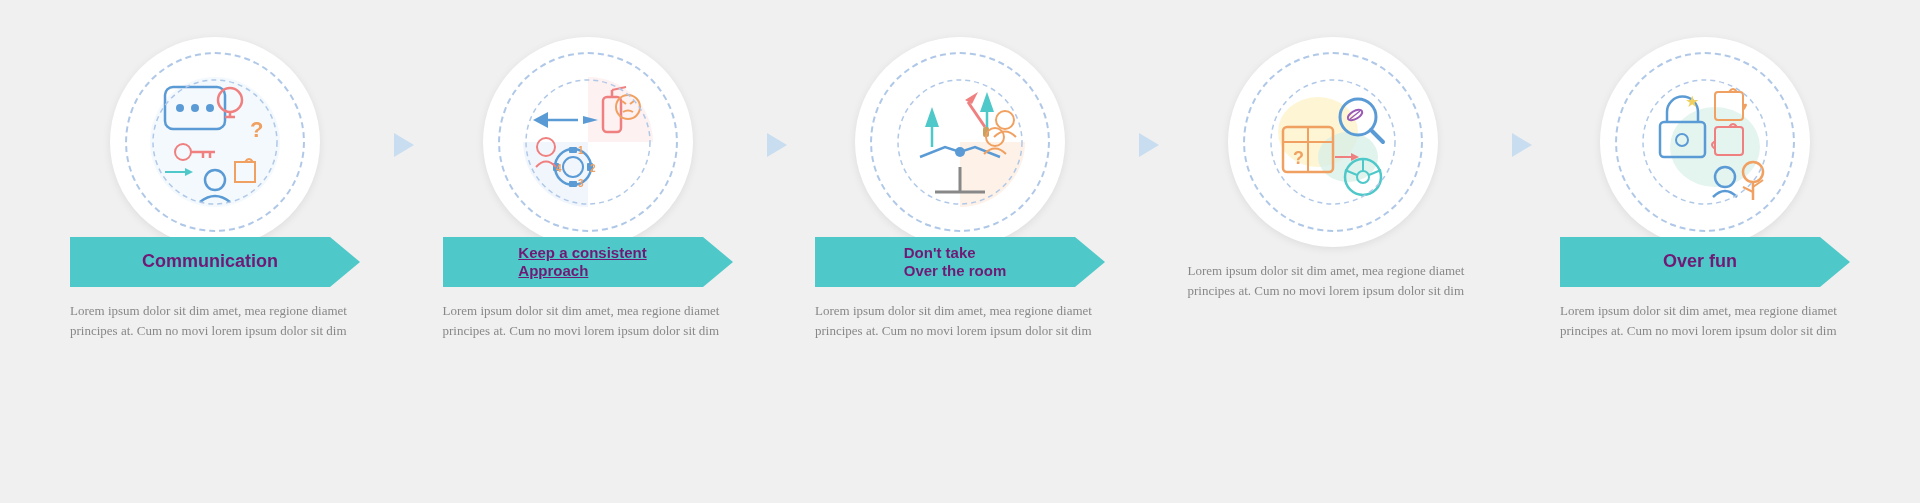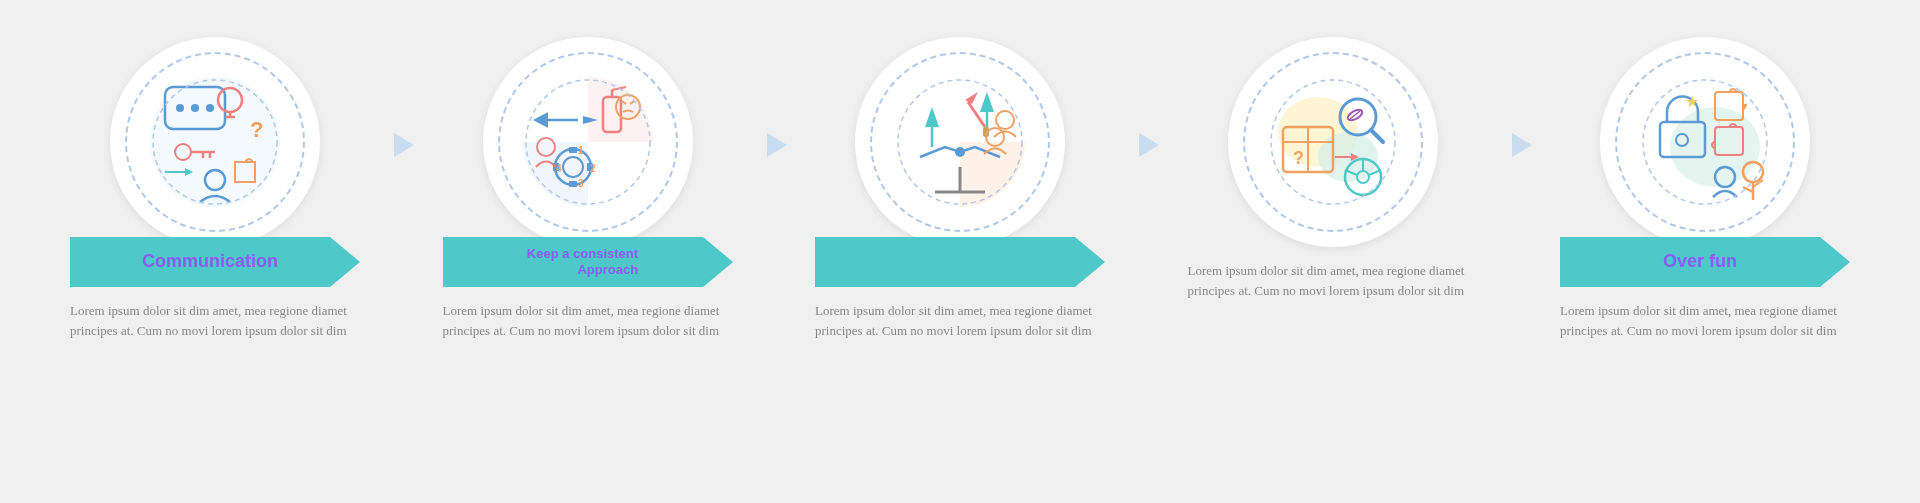--- a/index.html
+++ b/index.html
@@ -73,24 +73,24 @@
       width: 100%;
       height: 100%;
       position: absolute;
       top: 0;
       left: 0;
     }
 
     .banner-text {
       position: relative;
       z-index: 3;
-      color: #8b5cf6;
+      color: #701a75;
       font-size: 18px;
       font-weight: 700;
-      text-align: right;
+      text-align: left;
       line-height: 1.2;
       padding: 0 20px 0 10px;
     }
 
     .description {
       margin-top: 14px;
       width: 290px;
       font-size: 13px;
       color: #888;
       line-height: 1.6;
@@ -214,21 +214,21 @@
           <path d="M18 95 Q28 84 38 95" fill="none" stroke="#f08080" stroke-width="2"></path>
 
           <circle cx="70" cy="70" r="62" fill="none" stroke="#b0c8e8" stroke-width="1.5" stroke-dasharray="5,4"></circle>
         </svg>
       </div>
     </div>
     <div class="banner">
       <svg class="banner-shape" viewBox="0 0 290 50" preserveAspectRatio="none">
         <path d="M0,0 L260,0 L290,25 L260,50 L0,50 Z" fill="#4ec8c8"></path>
       </svg>
-      <span class="banner-text" style="font-size:13px;">Keep a consistent<br>Approach</span>
+      <span class="banner-text" style="font-size:15px;text-decoration:underline;">Keep a consistent<br>Approach</span>
     </div>
     <div class="description">Lorem ipsum dolor sit dim amet, mea regione diamet principes at. Cum no movi lorem ipsum dolor sit dim</div>
 
     <div class="chevron">
       <svg viewBox="0 0 36 36">
         <polygon points="8,6 28,18 8,30" fill="#c8ddf0"></polygon>
       </svg>
     </div>
   </div>
 
@@ -261,20 +261,21 @@
           <path d="M104 65 Q115 54 126 65" fill="none" stroke="#f0a060" stroke-width="2"></path>
 
           <circle cx="70" cy="70" r="62" fill="none" stroke="#b0c8e8" stroke-width="1.5" stroke-dasharray="5,4"></circle>
         </svg>
       </div>
     </div>
     <div class="banner">
       <svg class="banner-shape" viewBox="0 0 290 50" preserveAspectRatio="none">
         <path d="M0,0 L260,0 L290,25 L260,50 L0,50 Z" fill="#4ec8c8"></path>
       </svg>
+      <span class="banner-text" style="font-size:15px;">Don't take<br>Over the room</span>
     </div>
     <div class="description">Lorem ipsum dolor sit dim amet, mea regione diamet principes at. Cum no movi lorem ipsum dolor sit dim</div>
 
     <div class="chevron">
       <svg viewBox="0 0 36 36">
         <polygon points="8,6 28,18 8,30" fill="#c8ddf0"></polygon>
       </svg>
     </div>
   </div>
 

